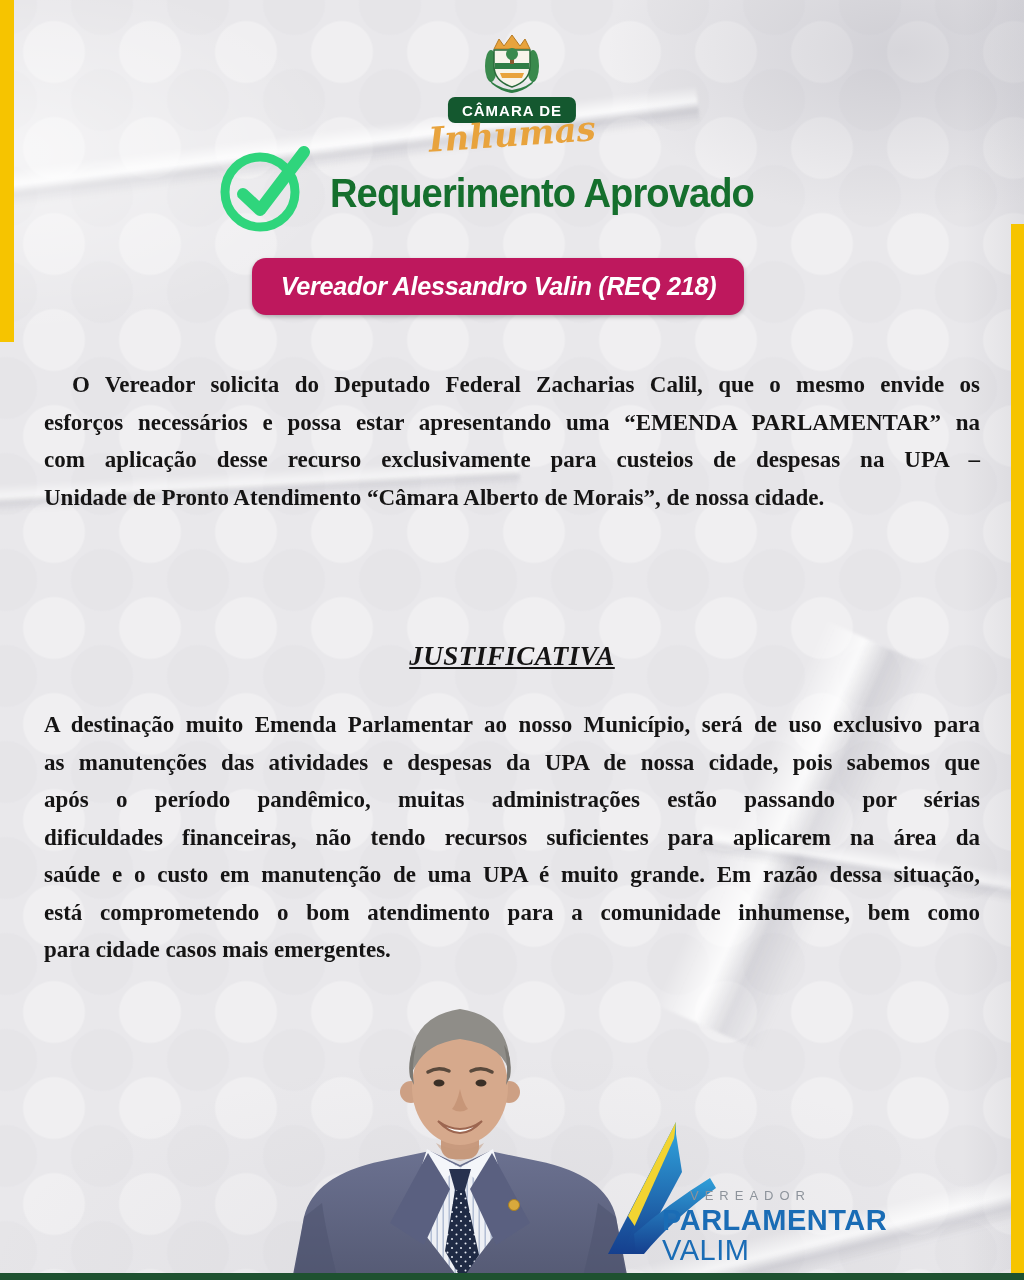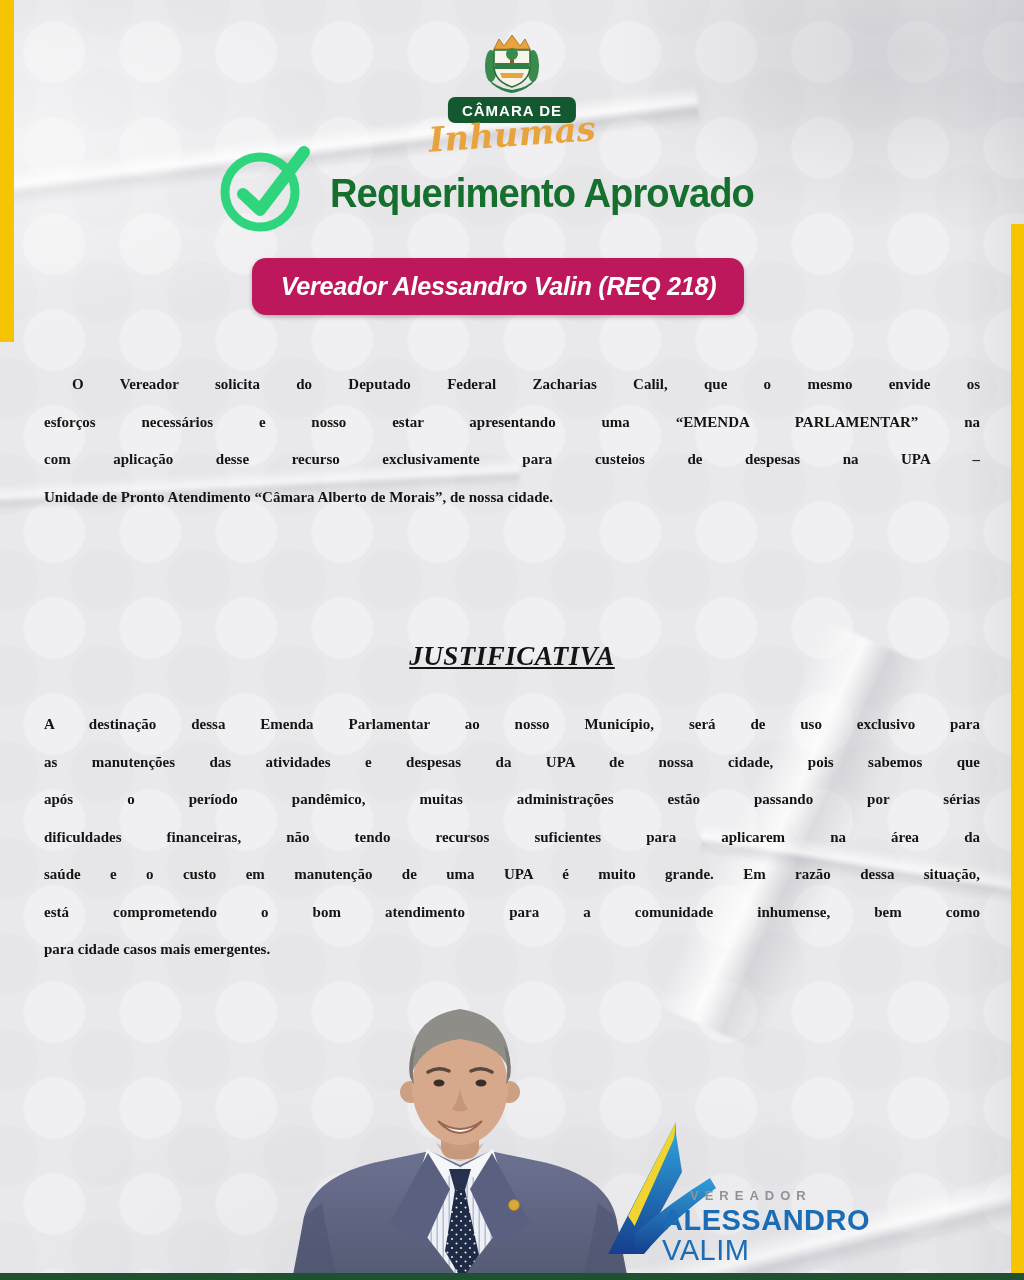--- a/index.html
+++ b/index.html
@@ -63,37 +63,37 @@
     position:absolute;z-index:5;left:252px;top:258px;width:492px;height:57px;
     border-radius:14px;display:flex;align-items:center;justify-content:center;
     box-shadow:0 2px 4px rgba(0,0,0,.25);
   }
   .req-banner span{
     color:#fff;font-size:26px;font-weight:700;font-style:italic;white-space:nowrap;
     transform:scaleX(.97);letter-spacing:-.3px;
   }
   
   .doc{position:absolute;z-index:5;left:44px;width:936px;color:#151414;
-    font-family:"Liberation Serif",serif;font-weight:700;font-size:15px;}
+    font-family:"Liberation Serif",serif;font-weight:700;font-size:23px;}
   .doc .line{text-align:justify;text-align-last:justify;line-height:37.5px;white-space:normal;}
   .doc .line.first{text-indent:28px;}
   .doc .line.last{text-align-last:left;}
   .p1{top:366px;}
   .p2{top:706px;}
   .justif{
     position:absolute;z-index:5;left:0;width:1024px;top:641px;text-align:center;
     font-family:"Liberation Serif",serif;font-weight:700;font-style:italic;
     font-size:27px;text-decoration:underline;color:#151414;letter-spacing:.5px;
   }
   
   .photo{position:absolute;z-index:10;left:278px;top:993px;}
   .logo{position:absolute;z-index:20;left:598px;top:1116px;width:300px;height:150px;}
   .logo svg{position:absolute;left:0;top:0;}
   .logo .role{position:absolute;left:92px;top:72px;font-size:13px;letter-spacing:6px;
-    color:#8d939b;font-weight:700;}
+    color:#8d939b;font-weight:400;}
   .logo .fname{position:absolute;left:64px;top:88px;font-size:29px;font-weight:700;
     letter-spacing:.5px;}
   .logo .lname{position:absolute;left:64px;top:118px;font-size:29px;font-weight:400;
     letter-spacing:.5px;}
 </style>
 </head>
 <body>
 
 <div id="page">
 
@@ -130,29 +130,29 @@
     <path d="M27,58 L44,74 L88,16" fill="none" stroke="#2fd57c" stroke-width="12" stroke-linecap="round" stroke-linejoin="round"></path>
   </svg>
   <div class="approved-title" style="color:#156f2d">Requerimento Aprovado</div>
 
   <div class="req-banner" style="background:#be185d">
     <span>Vereador Alessandro Valin (REQ 218)</span>
   </div>
 
   <div class="doc p1">
     <div class="line first">O Vereador solicita do Deputado Federal Zacharias Calil, que o mesmo envide os</div>
-    <div class="line">esforços necessários e nosso estar apresentando uma “EMENDA PARLAMENTAR” na</div>
+    <div class="line">esforços necessários e possa estar apresentando uma “EMENDA PARLAMENTAR” na</div>
     <div class="line">com aplicação desse recurso exclusivamente para custeios de despesas na UPA –</div>
     <div class="line last">Unidade de Pronto Atendimento “Câmara Alberto de Morais”, de nossa cidade.</div>
   </div>
 
   <div class="justif">JUSTIFICATIVA</div>
 
   <div class="doc p2">
-    <div class="line">A destinação dessa Emenda Parlamentar ao nosso Município, será de uso exclusivo para</div>
+    <div class="line">A destinação muito Emenda Parlamentar ao nosso Município, será de uso exclusivo para</div>
     <div class="line">as manutenções das atividades e despesas da UPA de nossa cidade, pois sabemos que</div>
     <div class="line">após o período pandêmico, muitas administrações estão passando por sérias</div>
     <div class="line">dificuldades financeiras, não tendo recursos suficientes para aplicarem na área da</div>
     <div class="line">saúde e o custo em manutenção de uma UPA é muito grande. Em razão dessa situação,</div>
     <div class="line">está comprometendo o bom atendimento para a comunidade inhumense, bem como</div>
     <div class="line last">para cidade casos mais emergentes.</div>
   </div>
 
   <svg class="photo" width="364" height="287" viewBox="0 0 364 287">
     <defs>
@@ -220,18 +220,18 @@
           <stop offset="0" stop-color="#2f9fd9"></stop>
             <stop offset="1" stop-color="#153f8e"></stop>
         </linearGradient>
       </defs>
       <path d="M78,6 L10,138 L26,138 L78,40 Z" fill="url(#logoBlue)"></path>
       <path d="M78,6 L74,42 L38,112 L30,100 Z" fill="#f2d431"></path>
       <path d="M78,18 L84,56 L40,138 L24,138 Z" fill="url(#logoBlue)"></path>
       <path d="M36,118 Q70,88 112,62 L118,72 Q74,104 46,138 L38,138 Z" fill="url(#logoBlue)"></path>
     </svg>
     <div class="role">VEREADOR</div>
-    <div class="fname" style="color:#1a6cb5">ALESSANDRO</div>
+    <div class="fname" style="color:#1a6cb5">PARLAMENTAR</div>
     <div class="lname" style="color:#1a6cb5">VALIM</div>
   </div>
 
   <div class="bottom-bar" style="background:#1e5130"></div>
 </div>
 
 </body></html>

